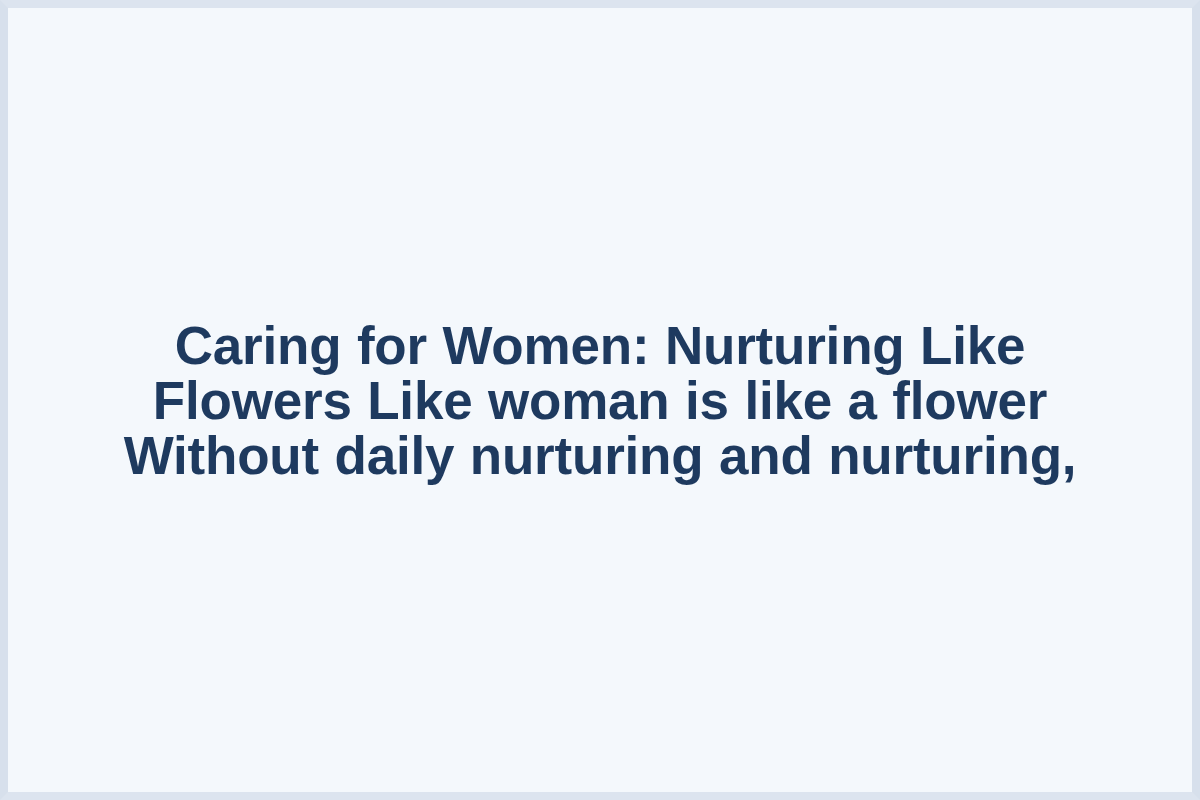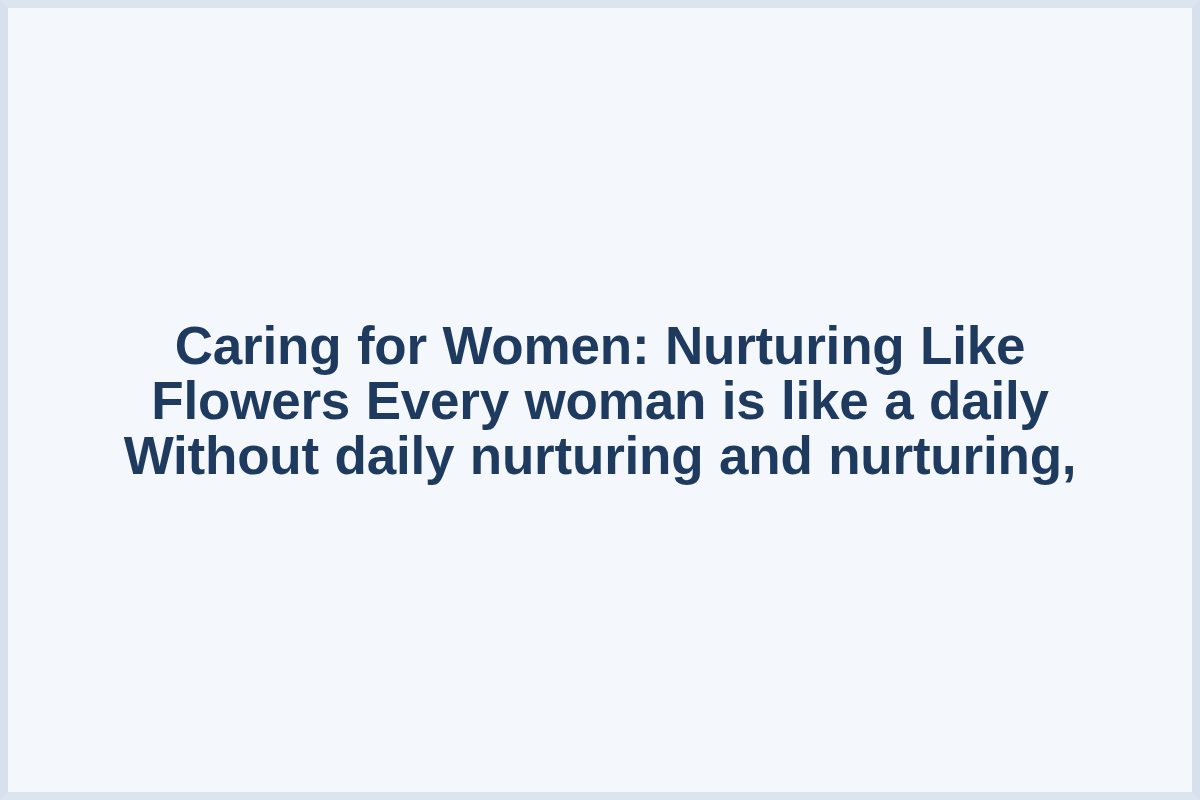--- a/index.html
+++ b/index.html
@@ -55,18 +55,18 @@
   }
 </style>
 </head>
 <body>
 
 <div class="card">
 
   <div class="text-block">
     <p class="headline">
       <span class="line">Caring for Women: Nurturing Like</span>
-      <span class="line">Flowers Every woman is like a daily</span>
+      <span class="line">Flowers Like woman is like a flower</span>
       <span class="line">Without daily nurturing and nurturing,</span>
     </p>
   </div>
 
 </div>
 
 </body></html>

